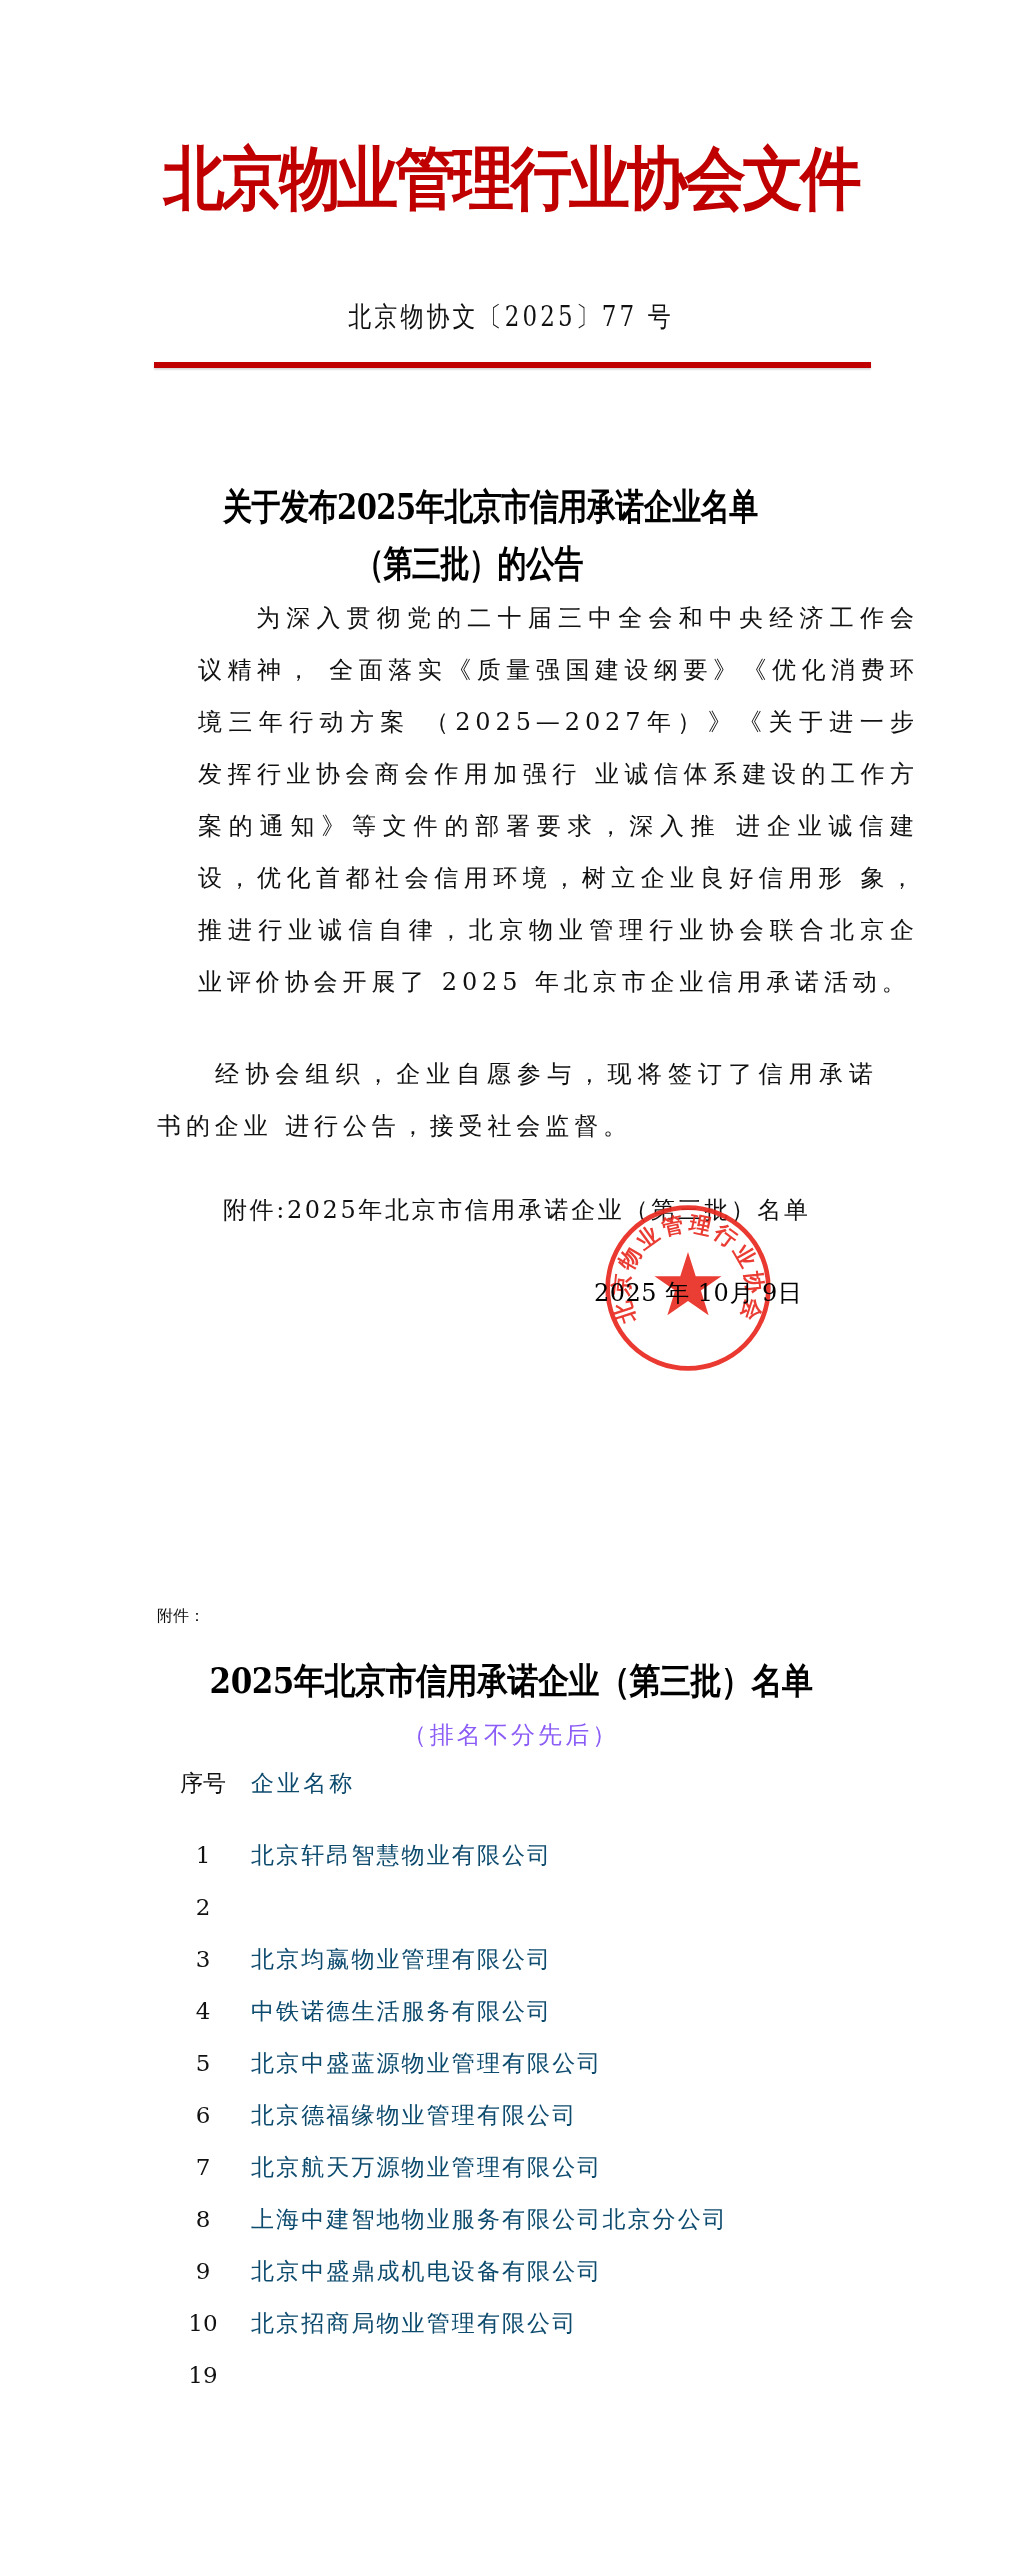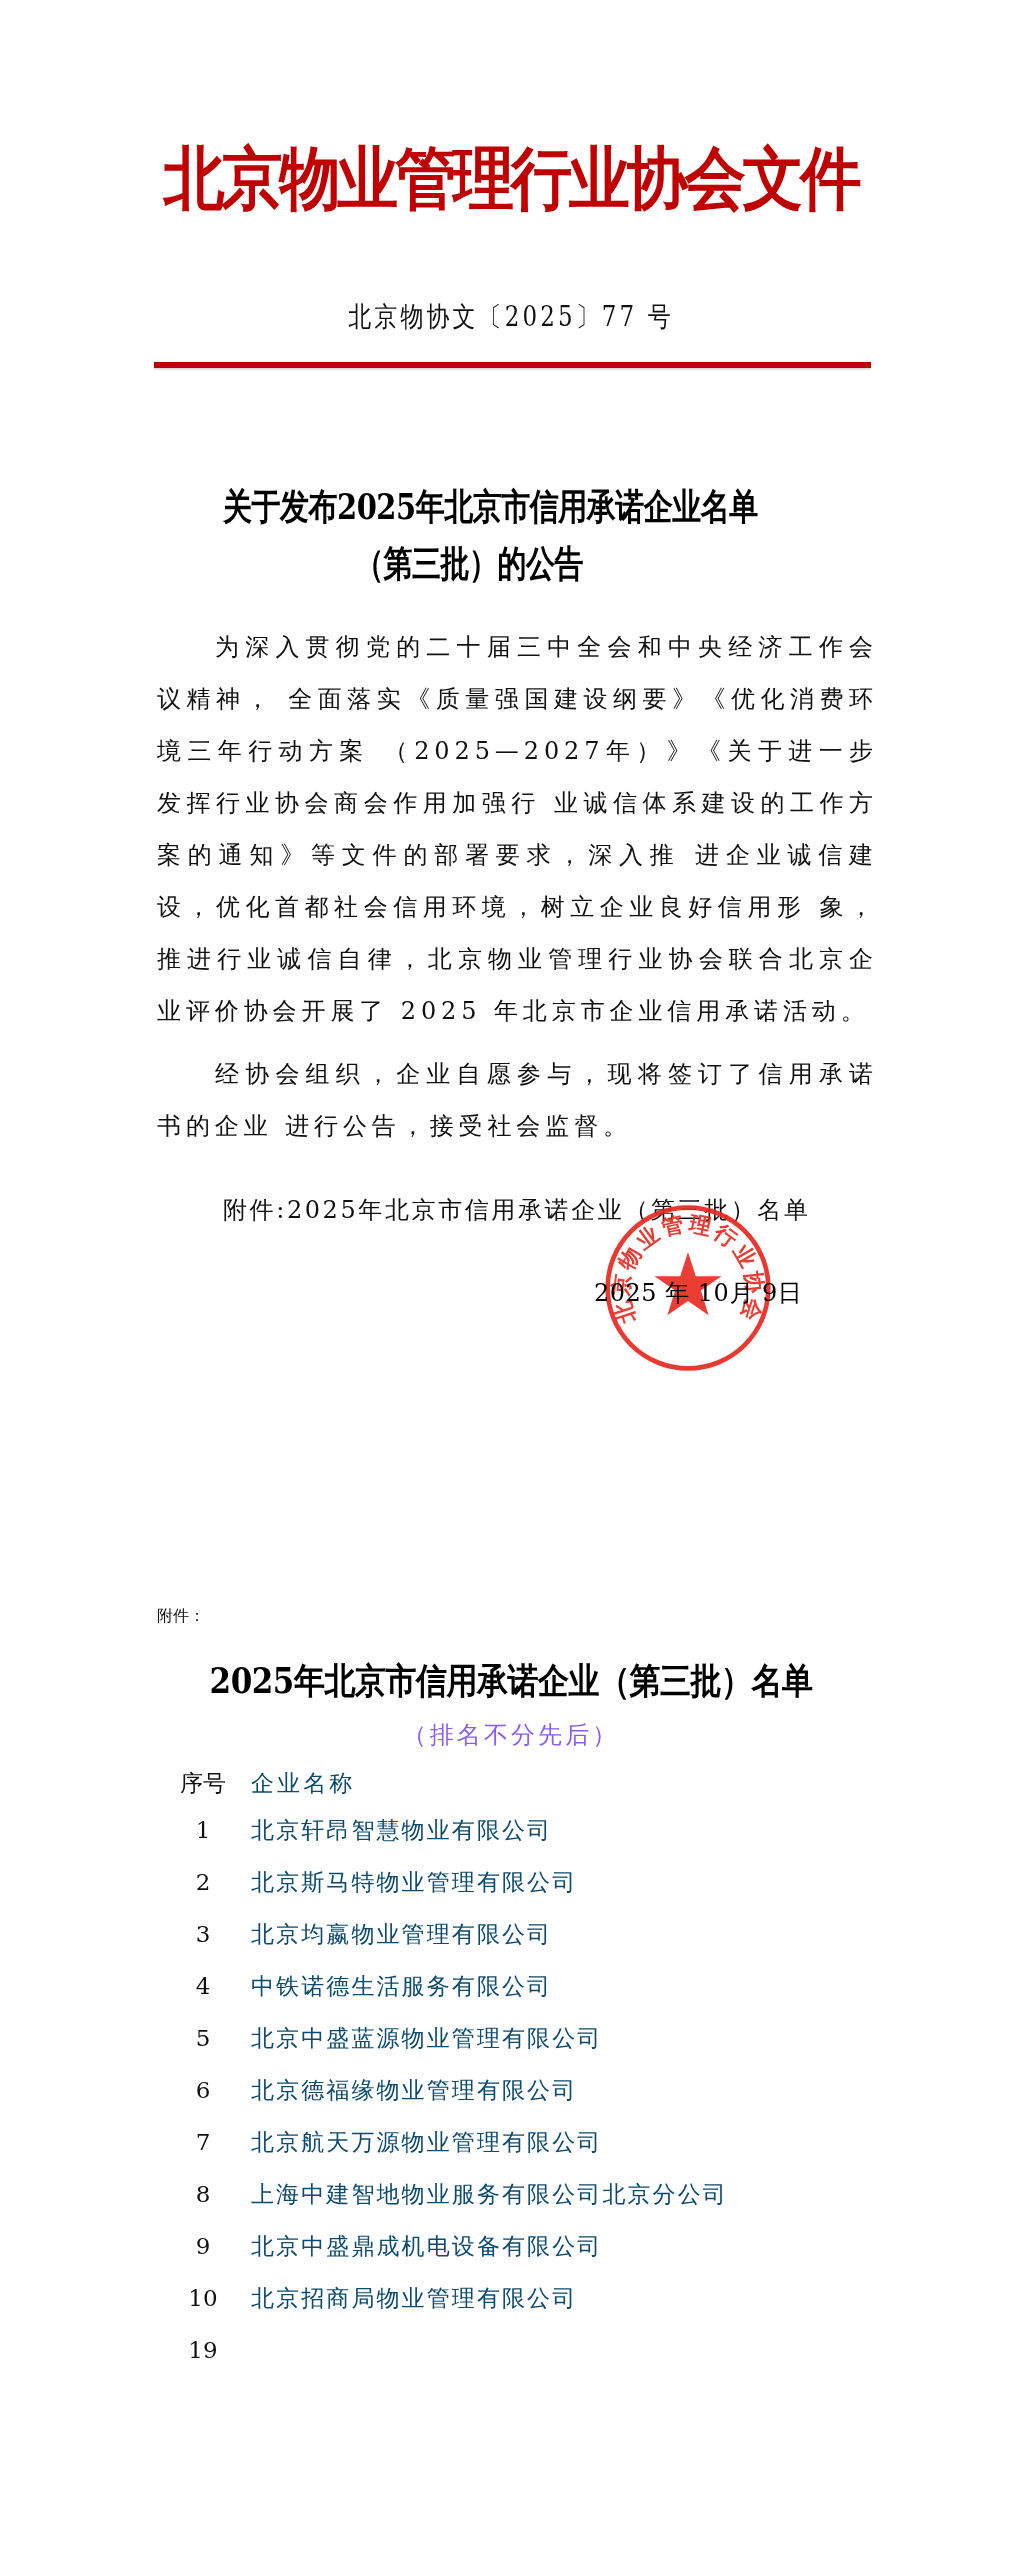--- a/index.html
+++ b/index.html
@@ -63,21 +63,21 @@
   
   .body-text {
     left: 157px;
     width: 721px;
     font-size: 24px;
     line-height: 52px;
     letter-spacing: 4.9px;
     text-align: justify;
     color: #111;
   }
-  .para-1 { top: 621px; text-indent: 58px; }
+  .para-1 { top: 592px; text-indent: 58px; margin-left: 41px; }
   .para-2 { top: 1048px; text-indent: 58px; }
 
   .attachment-ref {
     left: 223px;
     top: 1194px;
     font-size: 24px;
     line-height: 33px;
     letter-spacing: 2.6px;
     color: #111;
   }
@@ -126,21 +126,21 @@
   .table {
     left: 155px;
     top: 1763px;
     width: 721px;
   }
   .tr {
     display: flex;
     align-items: center;
     height: 52px;
   }
-  .tr.header { height: 41px; margin-bottom: 0; }
+  .tr.header { height: 41px; margin-bottom: 25px; }
   .col-no {
     width: 96px;
     text-align: center;
     font-size: 23px;
     color: #111;
   }
   .col-name {
     flex: 1;
     text-align: left;
     font-size: 23px;
@@ -187,21 +187,20 @@
   <div class="tr header">
     <div class="col-no">序号</div>
     <div class="col-name">企业名称</div>
   </div>
   <div class="tr">
     <div class="col-no">1</div>
     <div class="col-name">北京轩昂智慧物业有限公司</div>
   </div>
   <div class="tr">
     <div class="col-no">2</div>
-    <div class="col-name">北京斯马特物业管理有限公司</div>
   </div>
   <div class="tr">
     <div class="col-no">3</div>
     <div class="col-name">北京均嬴物业管理有限公司</div>
   </div>
   <div class="tr">
     <div class="col-no">4</div>
     <div class="col-name">中铁诺德生活服务有限公司</div>
   </div>
   <div class="tr">

